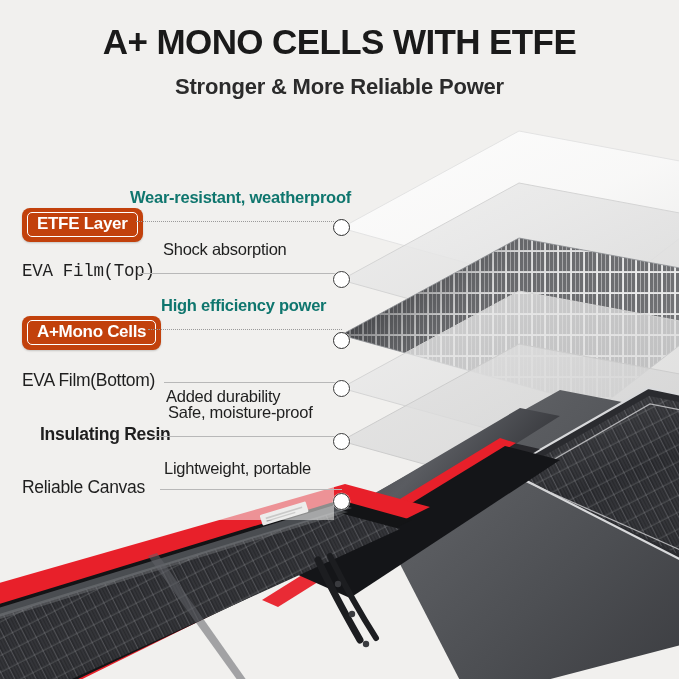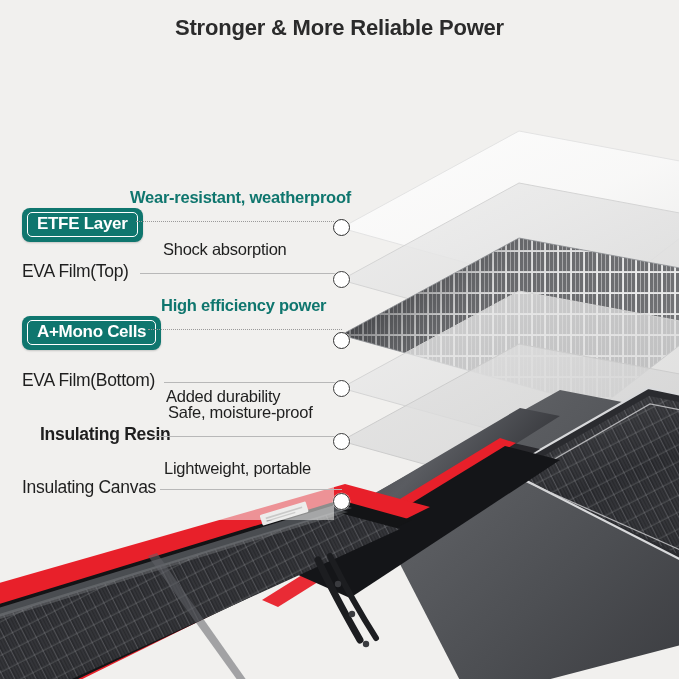--- a/index.html
+++ b/index.html
@@ -25,21 +25,21 @@
 
   
   .art { position:absolute; left:0; top:0; width:679px; height:679px; z-index:5; }
 
   
   .callouts { position:absolute; left:0; top:0; width:679px; height:679px; z-index:30; }
   .callout { position:absolute; height:0; }
 
   .badge {
     position:absolute; left:0; top:-14px;
-    background:#0f766e; border-radius:8px;
+    background:#c2410c; border-radius:8px;
     padding:4px 5px 5px 5px;
     box-shadow:0 1px 2px rgba(0,0,0,.18);
     white-space:nowrap;
   }
   .badge .inner {
     border:1.4px solid #ffffff; border-radius:5px;
     padding:1px 9px 2px 9px;
     font-size:17px; font-weight:bold; color:#ffffff;
     letter-spacing:-0.3px; line-height:1.18;
   }
@@ -209,36 +209,37 @@
         <circle cx="338" cy="584" r="3.2" fill="#3a3b3f"></circle>
         <circle cx="352" cy="614" r="3.2" fill="#3a3b3f"></circle>
         <circle cx="366" cy="644" r="3.2" fill="#3a3b3f"></circle>
       </g>
 
       <rect x="0" y="120" width="334" height="400" fill="#f1f0ee" opacity=".55"></rect>
     </g>
   </svg>
 
   <div class="header">
+    <div class="title">A+ MONO CELLS WITH ETFE</div>
     <div class="subtitle">Stronger &amp; More Reliable Power</div>
   </div>
 
   <div class="callouts">
 
     <div class="callout" style="left:0; top:222px;">
       <div class="badge" style="left:22px;">
         <div class="inner">ETFE Layer</div>
       </div>
       <div class="desc red" style="left:130px;">Wear-resistant, weatherproof</div>
       <div class="leader" style="left:136px; width:206px;"></div>
       <div class="dot" style="left:333px; top:-3px;"></div>
     </div>
 
     <div class="callout" style="left:0; top:274px;">
-      <div class="plainlabel" style="left:22px;">EVA Film(Top)</div>
+      <div class="plainlabel" style="left:22px;font-family:Liberation Mono, monospace;">EVA Film(Top)</div>
       <div class="desc dark" style="left:163px;">Shock absorption</div>
       <div class="leader solid" style="left:140px; width:202px;"></div>
       <div class="dot plain" style="left:333px; top:-3px;"></div>
     </div>
 
     <div class="callout" style="left:0; top:330px;">
       <div class="badge" style="left:22px;">
         <div class="inner">A+Mono Cells</div>
       </div>
       <div class="desc red" style="left:161px;">High efficiency power</div>
@@ -254,20 +255,20 @@
     </div>
 
     <div class="callout" style="left:0; top:437px;">
       <div class="plainlabel" style="left:40px;font-weight:bold;">Insulating Resin</div>
       <div class="desc dark" style="left:168px;">Safe, moisture-proof</div>
       <div class="leader solid" style="left:152px; width:190px;"></div>
       <div class="dot plain" style="left:333px; top:-4px;"></div>
     </div>
 
     <div class="callout" style="left:0; top:490px;">
-      <div class="plainlabel" style="left:22px;">Insulating Canvas</div>
+      <div class="plainlabel" style="left:22px;">Reliable Canvas</div>
       <div class="desc dark" style="left:164px; top:-31px;">Lightweight, portable</div>
       <div class="leader solid" style="left:160px; width:182px;"></div>
       <div class="dot plain" style="left:333px; top:3px;"></div>
     </div>
 
   </div>
 </div>
 
 </body></html>

